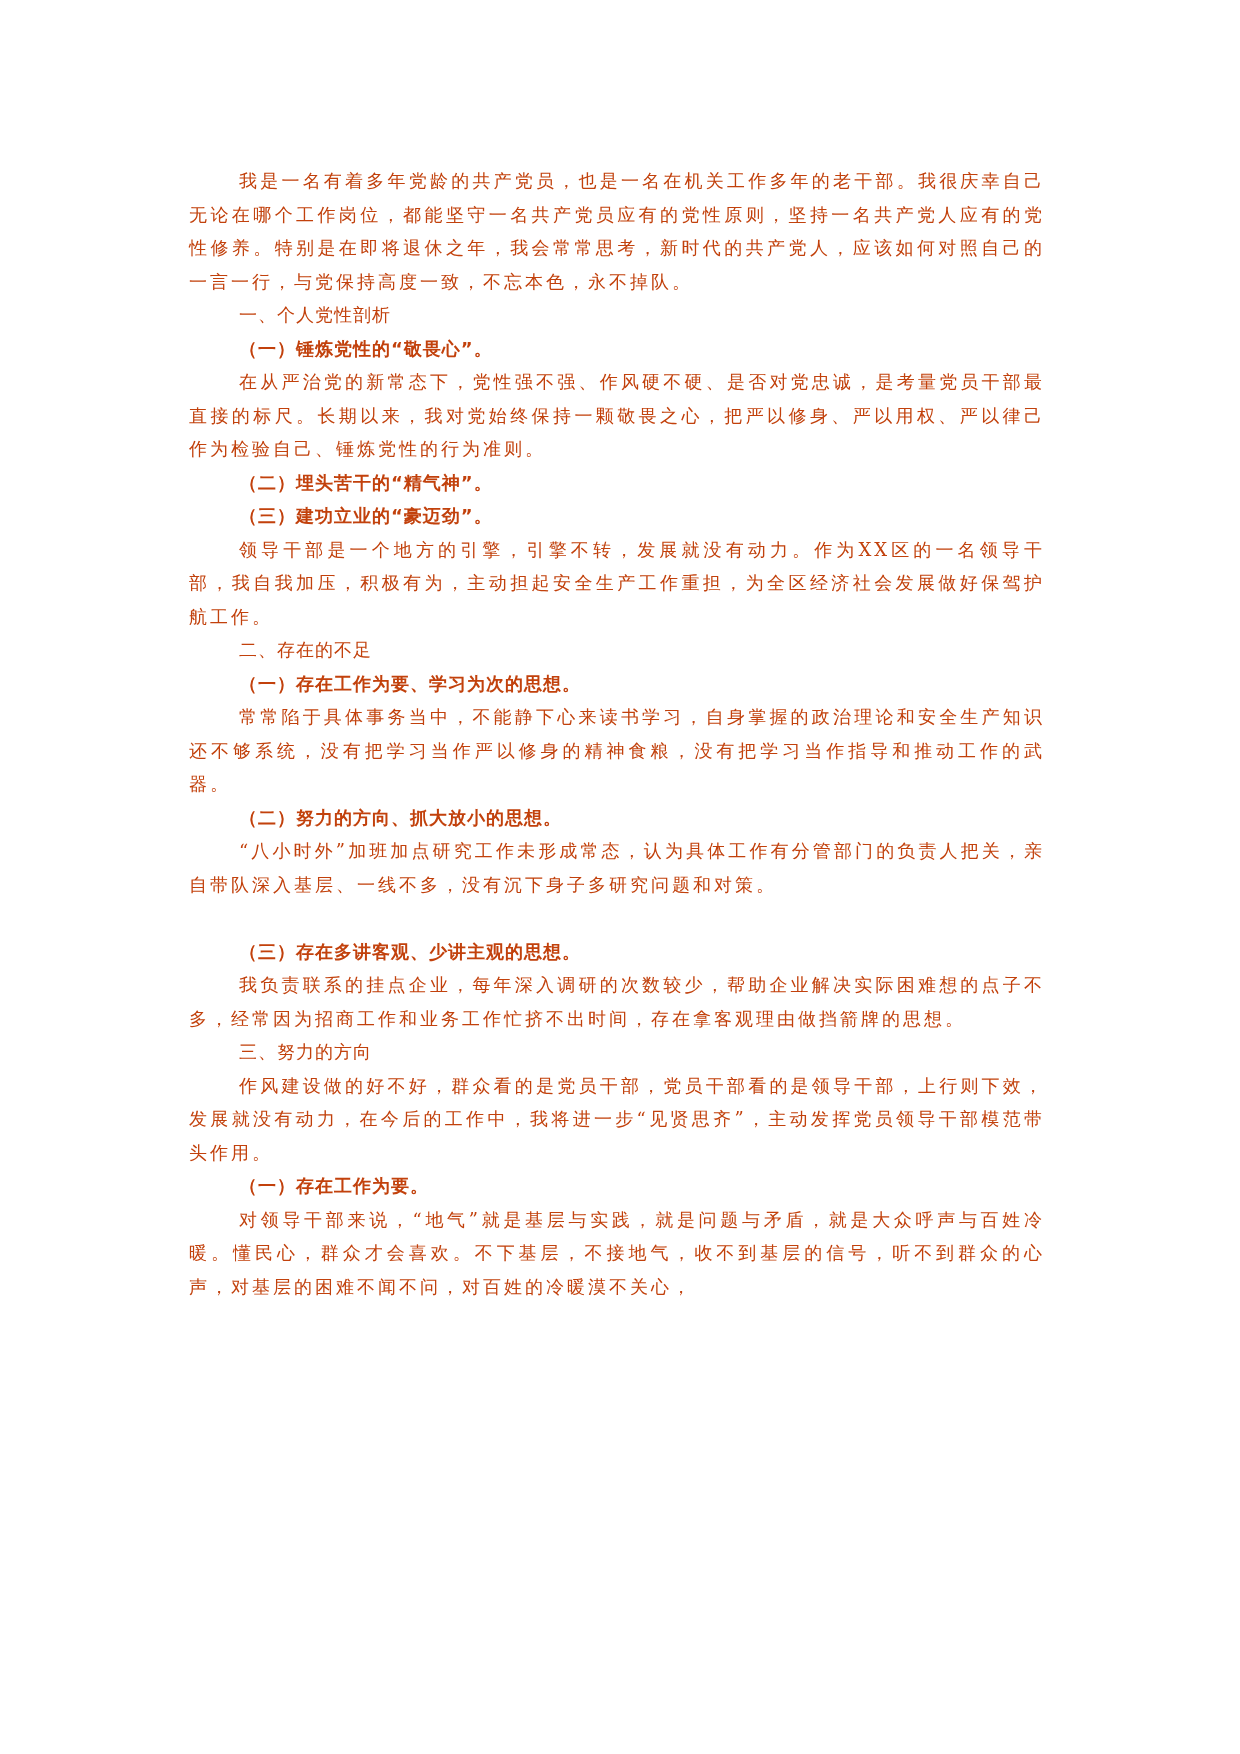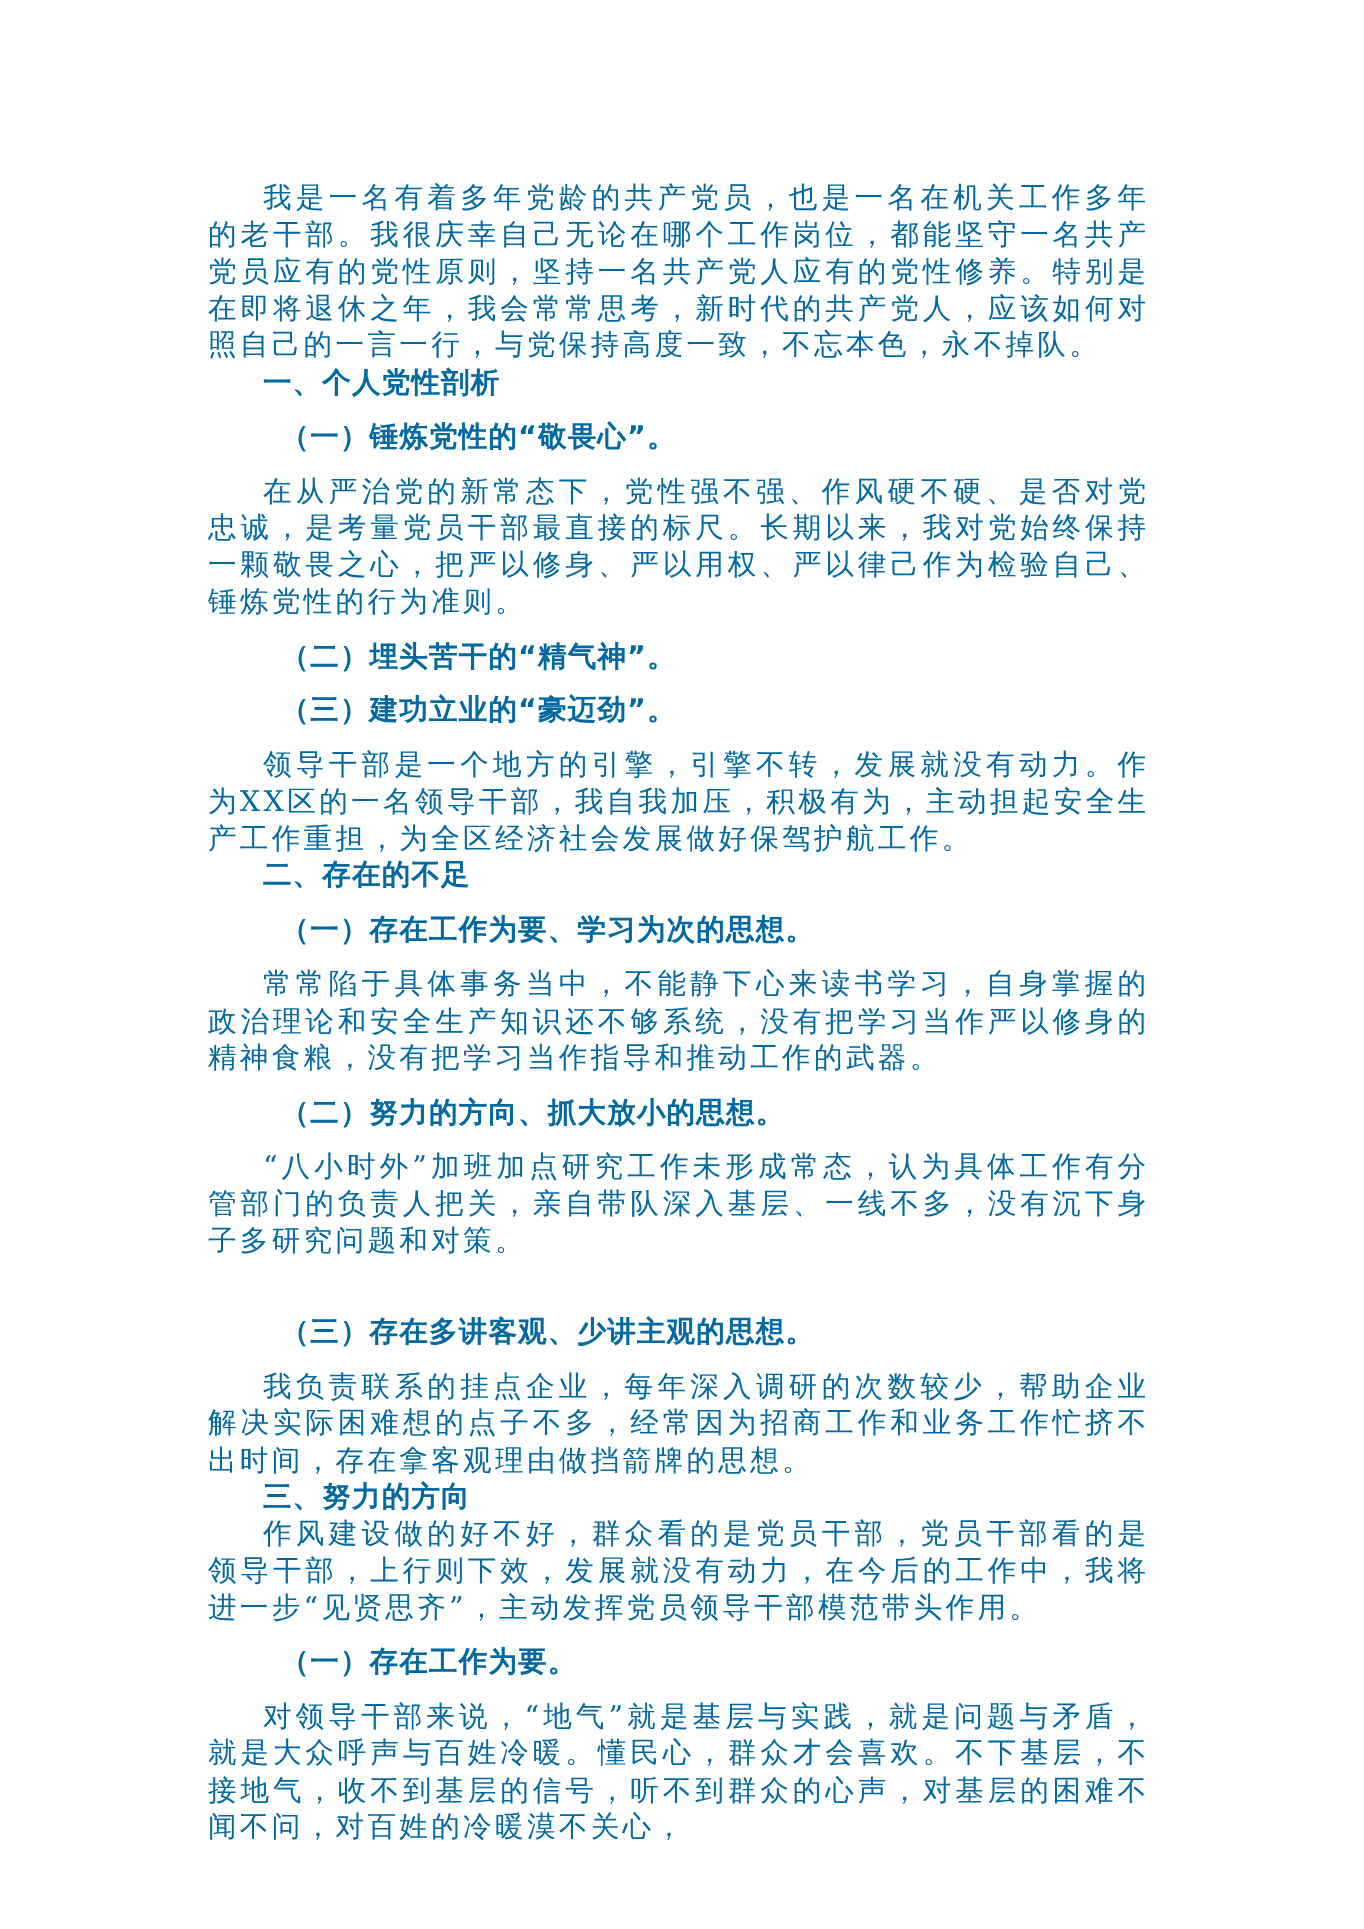--- a/index.html
+++ b/index.html
@@ -11,42 +11,42 @@
       width: 1240px;
       height: 1754px;
       position: relative;
       overflow: hidden;
     }
     .page {
       position: absolute;
       left: 189px;
       top: 164px;
       width: 856px;
-      color: #0369a1;
+      color: #c2410c;
       font-family: "DejaVu Serif", "Liberation Serif", serif;
-      font-size: 26px;
+      font-size: 18px;
       line-height: 33.5px;
       letter-spacing: 3px;
     }
     .para {
       margin: 0;
       text-indent: 50px;
       text-align: justify;
       white-space: normal;
       word-break: break-all;
     }
     .heading {
       margin: 0;
       text-indent: 50px;
-      font-weight: bold;
+      font-weight: normal;
       font-family: "DejaVu Sans", "Liberation Sans", sans-serif;
       letter-spacing: 1px;
     }
     .subheading {
-      margin: 16px;
+      margin: 0;
       text-indent: 50px;
       font-weight: bold;
       font-family: "DejaVu Sans", "Liberation Sans", sans-serif;
       letter-spacing: 1px;
     }
     .blank {
       height: 33.5px;
     }
   </style>
 </head>

